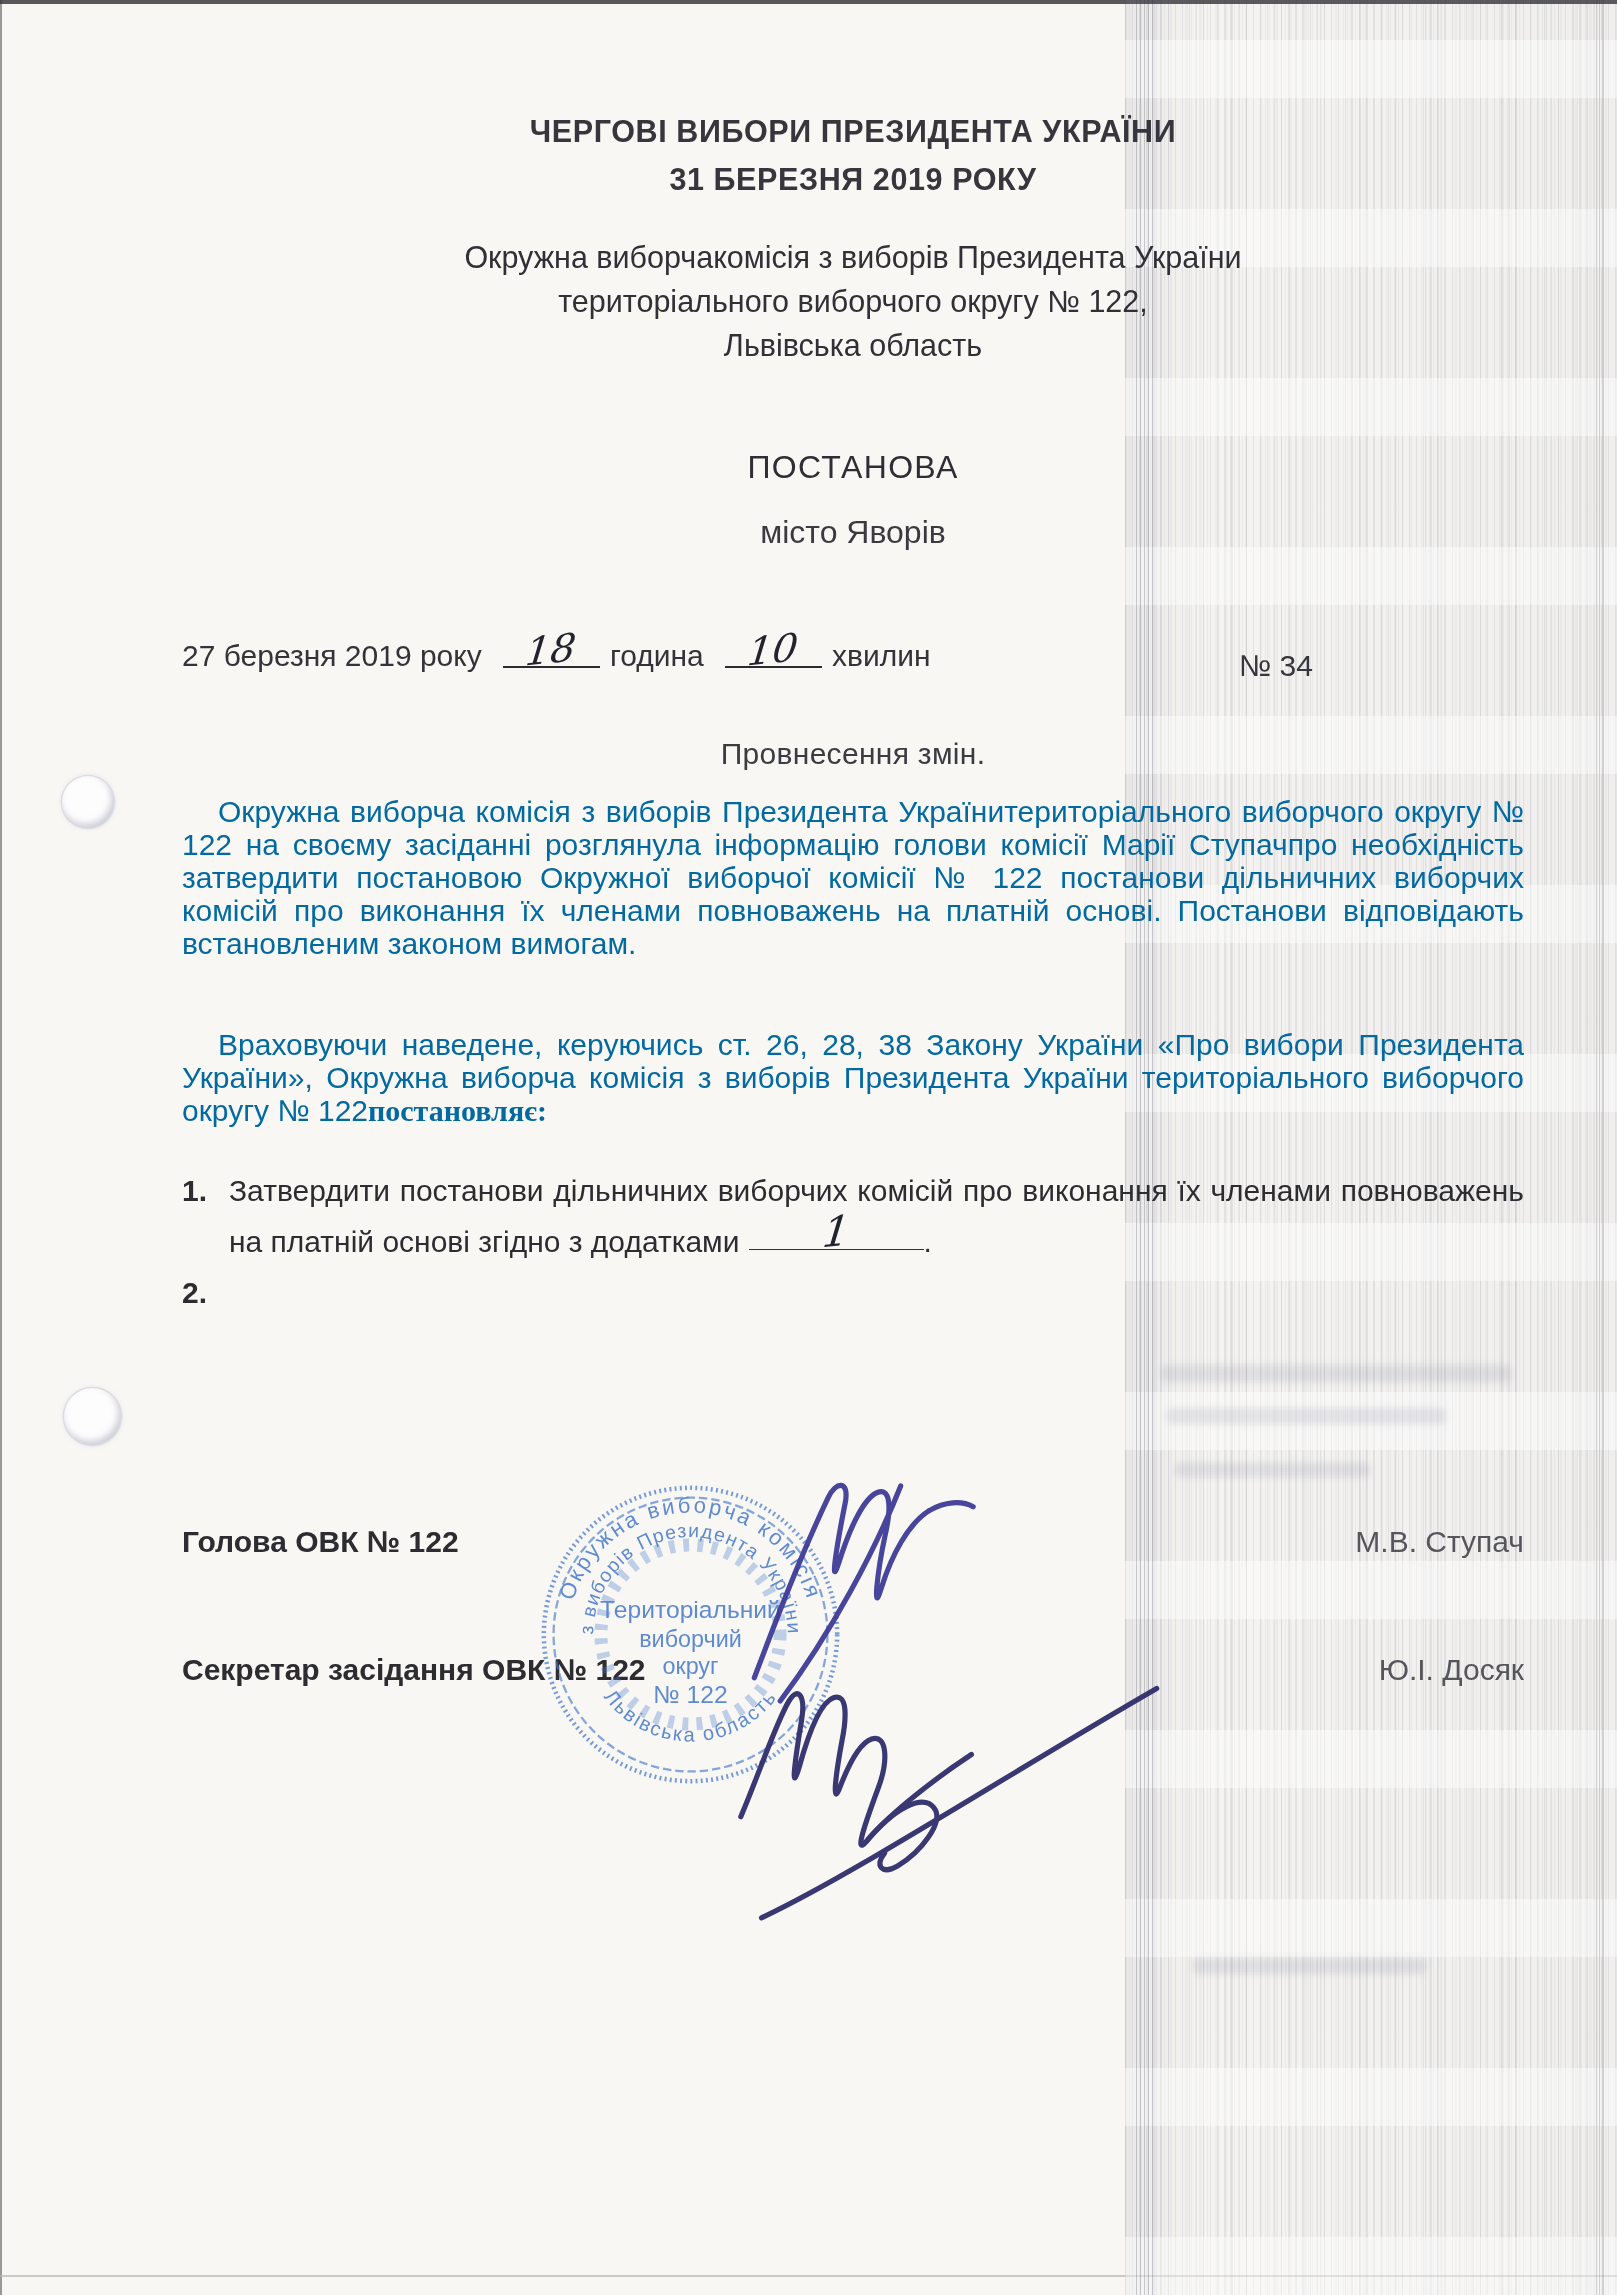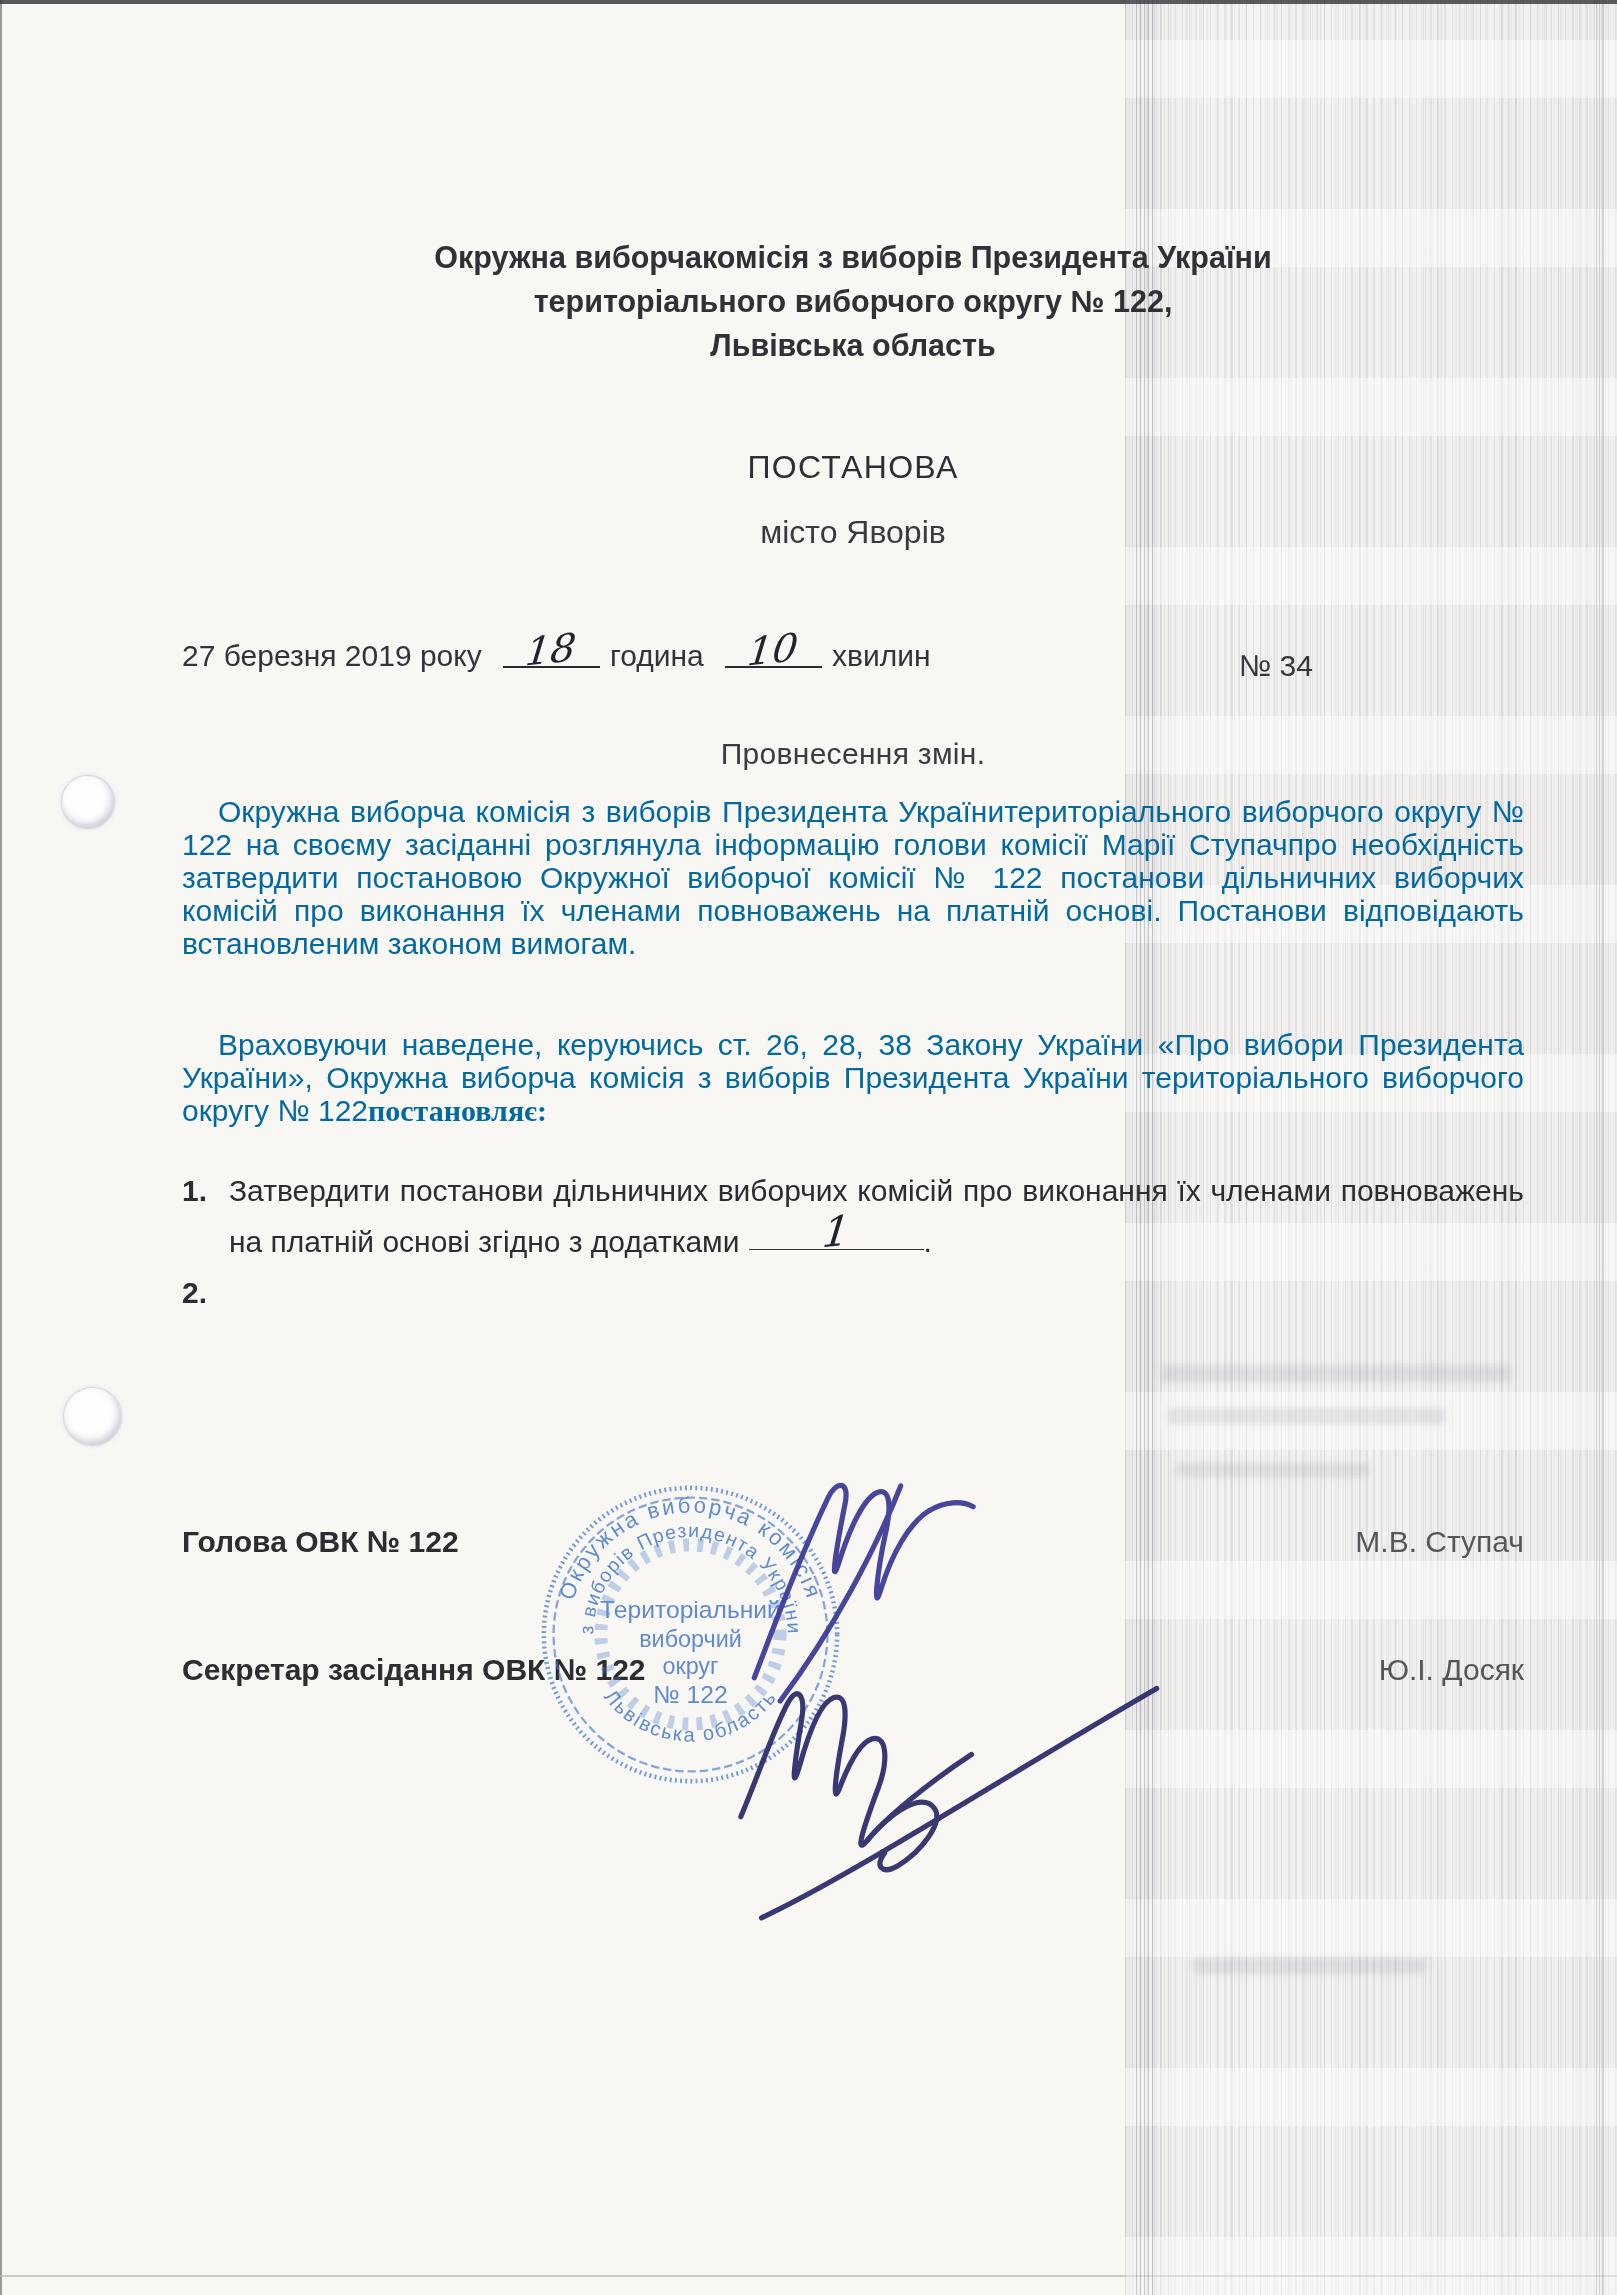--- a/index.html
+++ b/index.html
@@ -35,21 +35,21 @@
   .hole{
     position:absolute;border-radius:50%;background:#fdfdfe;
     box-shadow: inset -2.6px -3.9px 6.5px rgba(160,160,178,.5), 0 0 0 1.3px rgba(190,190,205,.35), 0 0 5.2px rgba(200,200,214,.6);
   }
   .hole1{left:62px;top:776px;width:52px;height:52px;}
   .hole2{left:64px;top:1388px;width:57px;height:57px;}
 
   
   .block{position:absolute;left:182px;width:1342px;}
   .election-header{top:107px;font-weight:700;font-size:30.5px;line-height:48px;letter-spacing:0.6px;color:#36363c;}
-  .commission-name{top:235px;font-weight:700;font-size:30.5px;line-height:44px;color:#303036;}
+  .commission-name{top:235px;font-weight:400;font-size:30.5px;line-height:44px;color:#303036;}
   .decree-title{top:449px;font-weight:400;font-size:32px;letter-spacing:1.3px;color:#2e2e34;}
   .decree-city{top:514px;font-size:32px;color:#3a3a40;}
   .date-line{top:630px;font-size:30px;color:#333339;}
   .date-line > span{margin-right:10.4px;text-align:center;}
   .decree-subject{top:737px;font-size:30px;color:#3b3b42;letter-spacing:0.3px;}
   .para{font-size:30px;line-height:33px;text-align:justify;text-indent:36px;color:#0369a1;}
   .p1{top:795px;}
   .p2{top:1028px;}
   .bold{font-weight:700;font-family:Liberation Serif, serif;}
   .list{top:1167px;font-size:30px;line-height:47px;}
@@ -93,20 +93,24 @@
   <div class="noise-soft"></div>
   <div class="streak-dark"></div>
   <div class="streak-right"></div>
   <div class="smudge" style="left:1161px;top:1365px;width:350px;height:17px;"></div>
   <div class="smudge" style="left:1167px;top:1408px;width:279px;height:15.6px;"></div>
   <div class="smudge" style="left:1175px;top:1463px;width:195px;height:14.3px;"></div>
   <div class="smudge" style="left:1193px;top:1958px;width:233px;height:15.6px;"></div>
   <div class="hole hole1"></div>
   <div class="hole hole2"></div>
 
+  <div class="block center election-header">
+    <div>ЧЕРГОВІ ВИБОРИ ПРЕЗИДЕНТА УКРАЇНИ</div>
+    <div>31 БЕРЕЗНЯ 2019 РОКУ</div>
+  </div>
 
   <div class="block center commission-name">
     <div>Окружна виборчакомісія з виборів Президента України</div>
     <div>територіального виборчого округу № 122,</div>
     <div>Львівська область</div>
   </div>
 
   <div class="block center decree-title">ПОСТАНОВА</div>
   <div class="block center decree-city">місто Яворів</div>
 

